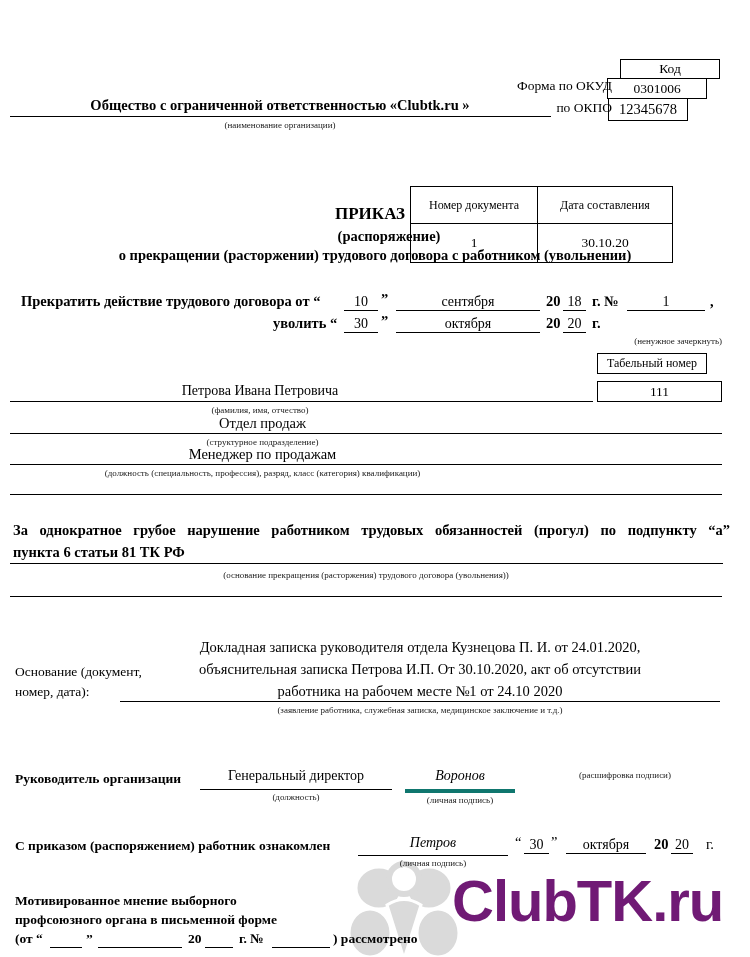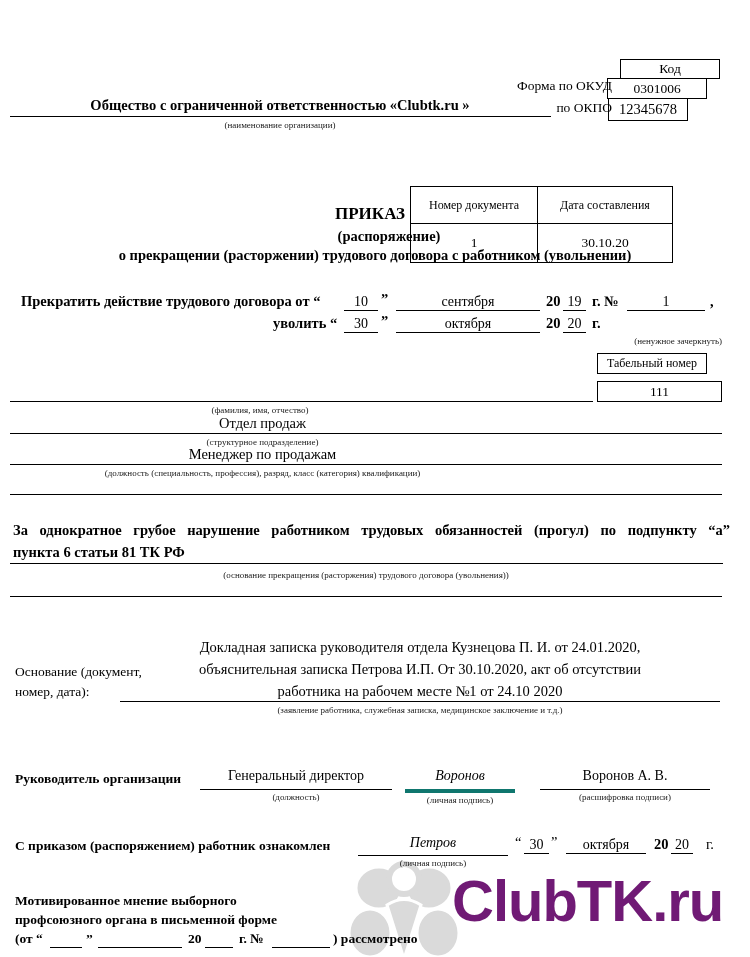--- a/index.html
+++ b/index.html
@@ -71,37 +71,38 @@
 
   <div class="abs rt b f17" style="left:250px;top:204px;width:155px;">ПРИКАЗ</div>
   <div class="abs ctr b f145" style="left:14px;top:228px;width:750px;">(распоряжение)</div>
   <div class="abs ctr b f145" style="left:0;top:247px;width:750px;">о прекращении (расторжении) трудового договора с работником (увольнении)</div>
 
   <div class="abs b f145" style="left:15px;top:293px;margin-left:6px;">Прекратить действие трудового договора от “</div>
   <div class="blank" style="left:344px;top:293px;width:34px;">10</div>
   <div class="abs b f145" style="left:381px;top:291px;">”</div>
   <div class="blank" style="left:396px;top:293px;width:144px;">сентября</div>
   <div class="abs b f145" style="left:546px;top:293px;">20</div>
-  <div class="blank" style="left:563px;top:293px;width:23px;">19</div>
+  <div class="blank" style="left:563px;top:293px;width:23px;">18</div>
   <div class="abs b f145" style="left:592px;top:293px;">г. №</div>
   <div class="blank" style="left:627px;top:293px;width:78px;">1</div>
   <div class="abs b f145" style="left:710px;top:293px;">,</div>
 
   <div class="abs b f145" style="left:273px;top:315px;">уволить “</div>
   <div class="blank" style="left:344px;top:315px;width:34px;">30</div>
   <div class="abs b f145" style="left:381px;top:313px;">”</div>
   <div class="blank" style="left:396px;top:315px;width:144px;">октября</div>
   <div class="abs b f145" style="left:546px;top:315px;">20</div>
   <div class="blank" style="left:563px;top:315px;width:23px;">20</div>
   <div class="abs b f145" style="left:592px;top:315px;">г.</div>
   <div class="abs rt note" style="left:560px;top:336px;width:162px;">(ненужное зачеркнуть)</div>
 
   <div class="cellbox f12" style="left:597px;top:353px;width:110px;height:21px;line-height:19px;">Табельный номер</div>
   <div class="cellbox f13" style="left:597px;top:381px;width:125px;height:21px;line-height:19px;">111</div>
 
+  <div class="abs ctr f14" style="left:10px;top:383px;width:500px;">Петрова Ивана Петровича</div>
   <div class="line" style="left:10px;top:401px;width:583px;"></div>
   <div class="abs ctr note" style="left:10px;top:405px;width:500px;">(фамилия, имя, отчество)</div>
 
   <div class="abs ctr f145" style="left:10px;top:415px;width:505px;">Отдел продаж</div>
   <div class="line" style="left:10px;top:433px;width:712px;"></div>
   <div class="abs ctr note" style="left:10px;top:437px;width:505px;">(структурное подразделение)</div>
 
   <div class="abs ctr f145" style="left:10px;top:446px;width:505px;">Менеджер по продажам</div>
   <div class="line" style="left:10px;top:464px;width:712px;"></div>
   <div class="abs ctr note" style="left:10px;top:468px;width:505px;">(должность (специальность, профессия), разряд, класс (категория) квалификации)</div>
@@ -125,21 +126,20 @@
   <div class="abs b f13" style="left:15px;top:771px;">Руководитель организации</div>
   <div class="abs" style="left:200px;top:768px;width:192px;white-space:nowrap;">
     <div class="ctr f14" style="border-bottom:1px solid #000;height:21px;">Генеральный директор</div>
     <div class="ctr note" style="padding-top:2px;">(должность)</div>
   </div>
   <div class="abs" style="left:405px;top:768px;width:110px;">
     <div class="ctr i f14" style="border-bottom:4px solid #0f766e;height:21px;">Воронов</div>
     <div class="ctr note" style="padding-top:2px;">(личная подпись)</div>
   </div>
   <div class="abs" style="left:540px;top:768px;width:170px;">
-    <div class="ctr f14" style="border-bottom:1px solid #000;height:21px;">Воронов А. В.</div>
     <div class="ctr note" style="padding-top:2px;">(расшифровка подписи)</div>
   </div>
 
   <div class="abs b f13" style="left:15px;top:838px;">С приказом (распоряжением) работник ознакомлен</div>
   <div class="abs" style="left:358px;top:835px;width:150px;">
     <div class="ctr i f14" style="border-bottom:1px solid #000;height:20px;">Петров</div>
     <div class="ctr note" style="padding-top:2px;">(личная подпись)</div>
   </div>
   <div class="abs f145" style="left:515px;top:834px;">“</div>
   <div class="blank" style="left:524px;top:836px;width:25px;">30</div>

